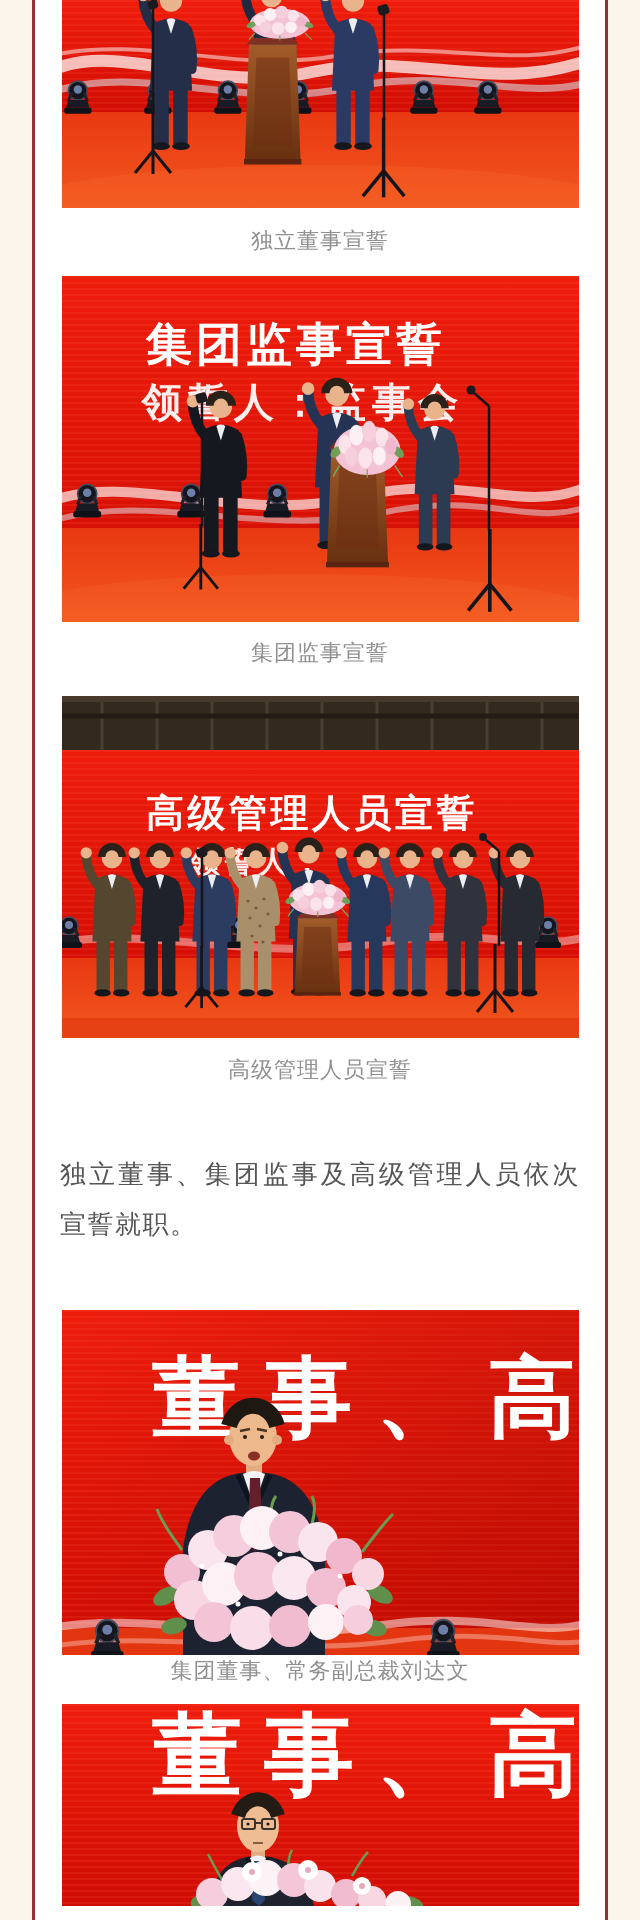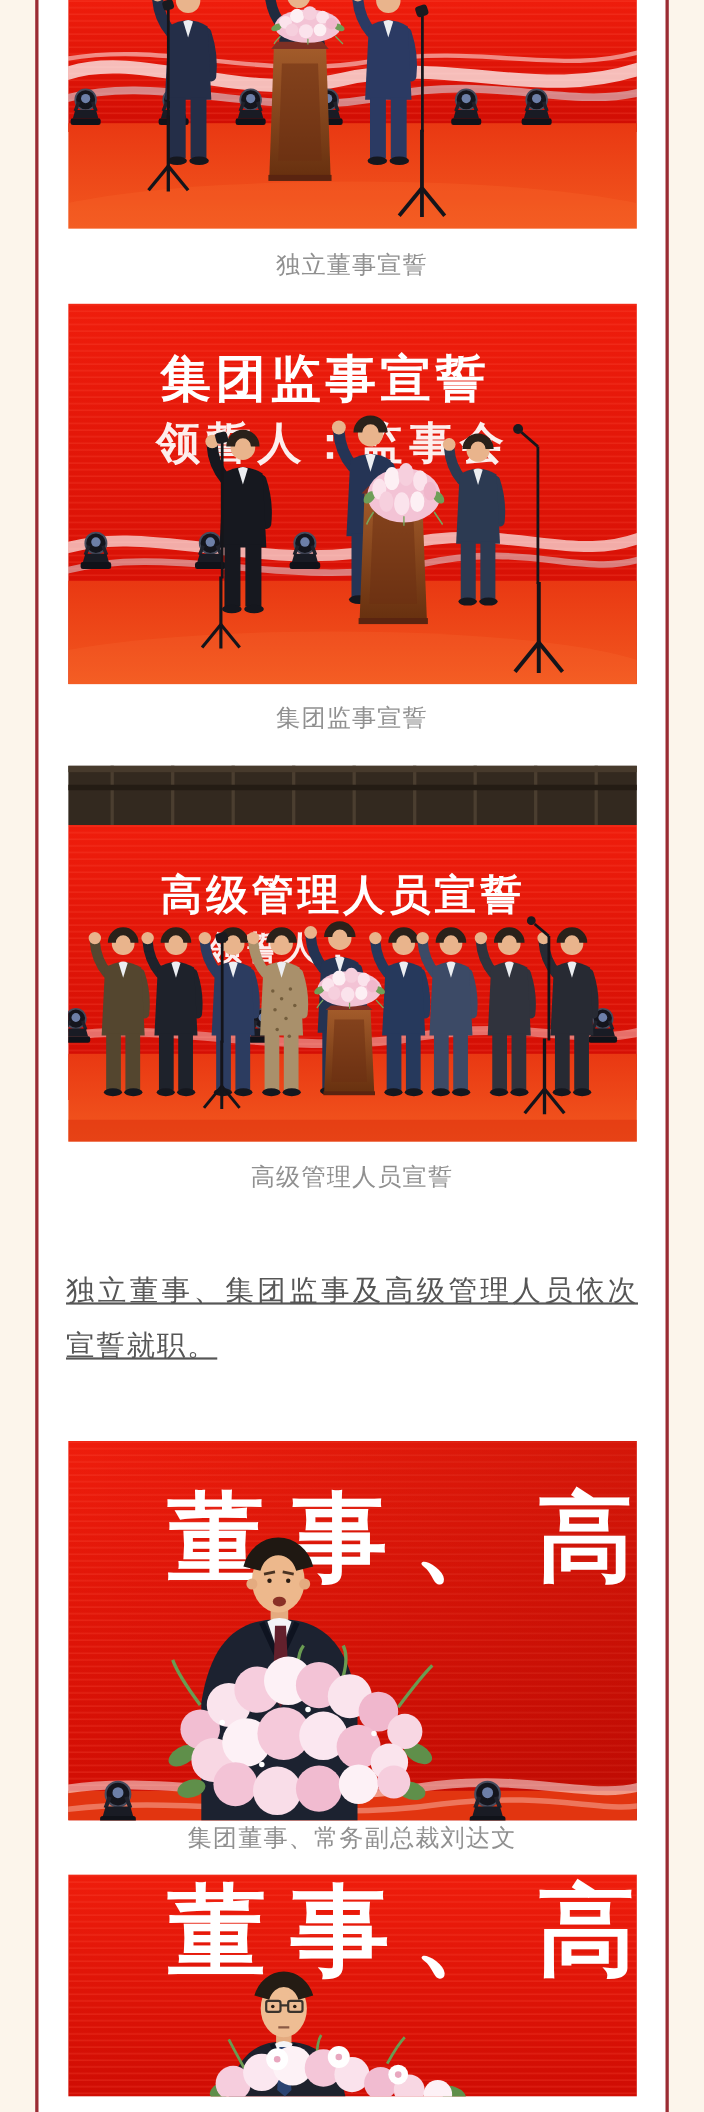--- a/index.html
+++ b/index.html
@@ -13,33 +13,33 @@
     margin-left:32px;width:576px;height:1920px;
     background:#fff;
     border-left:3px solid #9b2c33;border-right:3px solid #9b2c33;
     overflow:hidden;
   }
   figure{margin:0}
   .photo{display:block;margin:0 auto;width:517px;font-size:0}
   .photo svg{display:block}
   .cap{
     margin:18px 0 0;line-height:30px;font-size:22px;
-    color:#909090;letter-spacing:1px;text-align:center;font-family:Liberation Serif, serif;
+    color:#909090;letter-spacing:1px;text-align:center;
   }
   #cap2{margin-top:16px}
   #cap3{margin-top:17px}
   #cap4{margin-top:1px}
   #ph2{margin-top:20px}
   #ph3{margin-top:28px}
   #ph4{margin-top:61px}
   #ph5{margin-top:18px}
   .body-text{
     margin:64px 0 0;padding:0 25px;
     font-size:26px;line-height:50px;letter-spacing:1.5px;
-    color:#565656;text-align:justify;word-break:break-all;text-decoration:underline;
+    color:#565656;text-align:justify;word-break:break-all;
   }
   svg text{font-family:"DejaVu Sans","Liberation Sans",sans-serif}
   .banner-main{font-weight:bold;fill:#ffffff}
   .banner-sub{font-weight:bold;fill:#ffffff;opacity:.93}
   .giant{font-weight:bold;fill:#ffffff}
 </style>
 </head>
 <body>
 
 <svg width="0" height="0" style="position:absolute" aria-hidden="true">

